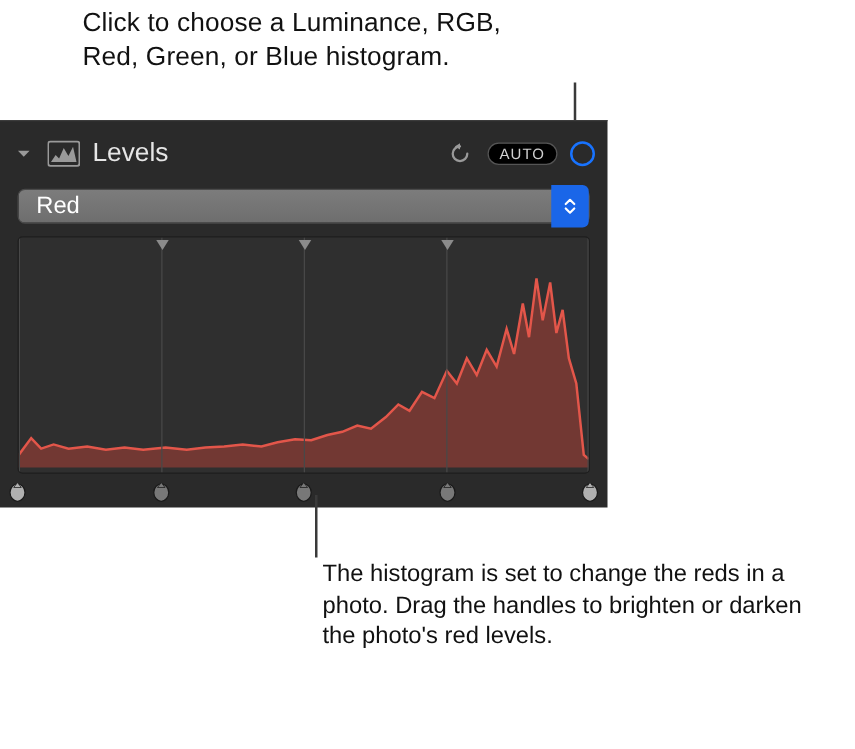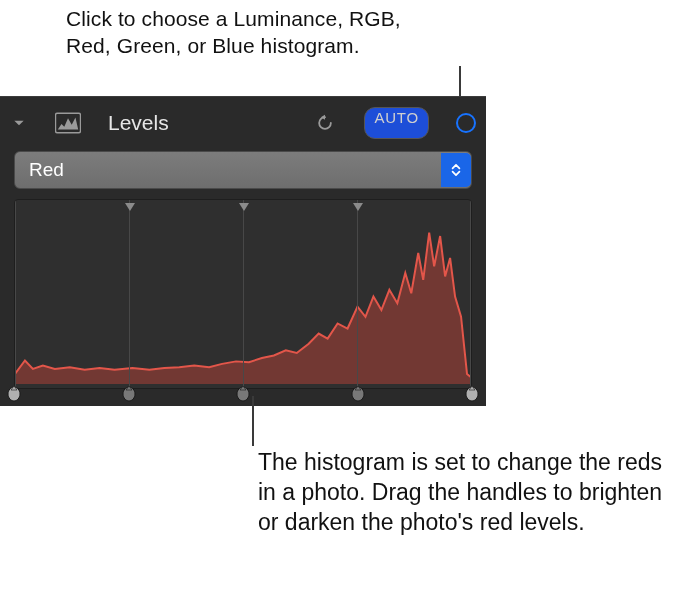--- a/index.html
+++ b/index.html
@@ -44,21 +44,21 @@
     top: 96px;
     width: 486px;
     height: 310px;
     background: #2a2a2a;
     border-top: 1px solid #3c3c3c;
   }
   
   .panel-header {
     display: flex;
     align-items: center;
-    gap: 27px;
+    gap: 10px;
     padding: 8px 10px 4px 10px;
     height: 48px;
   }
   .disclosure {
     width: 18px;
     height: 18px;
     display: flex;
     align-items: center;
     justify-content: center;
   }
@@ -80,42 +80,42 @@
   .reset-btn {
     width: 24px;
     height: 24px;
     display: flex;
     align-items: center;
     justify-content: center;
     color: #9a9a9a;
     cursor: pointer;
   }
   .auto-btn {
-    font-size: 15px;
+    font-size: 12px;
     color: #cfcfcf;
-    background: #1d4ed8;
+    background: #000000;
     border: 1px solid #555;
     border-radius: 11px;
-    padding: 1px 9px 12px 9px;
+    padding: 1px 9px 1px 9px;
     letter-spacing: 0.8px;
     cursor: pointer;
     font-weight: 500;
   }
   .enable-toggle {
     width: 20px;
     height: 20px;
     border-radius: 50%;
     border: 2.6px solid #1873ff;
     background: transparent;
     cursor: pointer;
   }
   
   .dropdown {
     margin: 6px 14px 0 14px;
-    height: 38px;
+    height: 28px;
     background: linear-gradient(#7c7c7c, #6e6e6e);
     border: 1px solid #4a4a4a;
     border-radius: 6px;
     display: flex;
     align-items: center;
     cursor: pointer;
     position: relative;
     justify-content: flex-end;
   }
   .dropdown-text {
@@ -191,21 +191,21 @@
     top: 396px;
     width: 2px;
     height: 50px;
     background: #3a3a3a;
   }
   .callout-bottom {
     position: absolute;
     left: 258px;
     top: 448px;
     width: 405px;
-    font-size: 23px;
+    font-size: 19px;
     line-height: 1.3;
     color: #111;
   }
 </style>
 </head>
 <body>
 
 <div class="callout-top">Click to choose a Luminance, RGB, Red, Green, or Blue histogram.</div>
 <div class="leader-top"></div>
 

